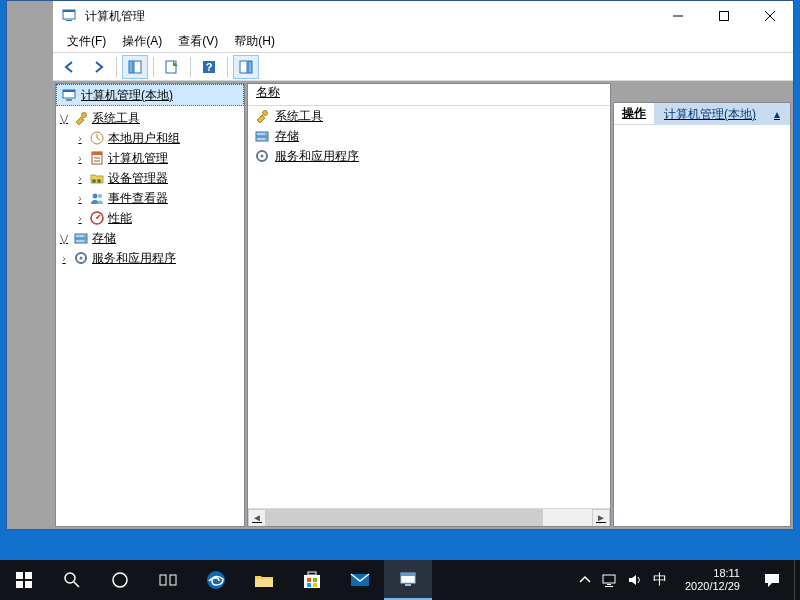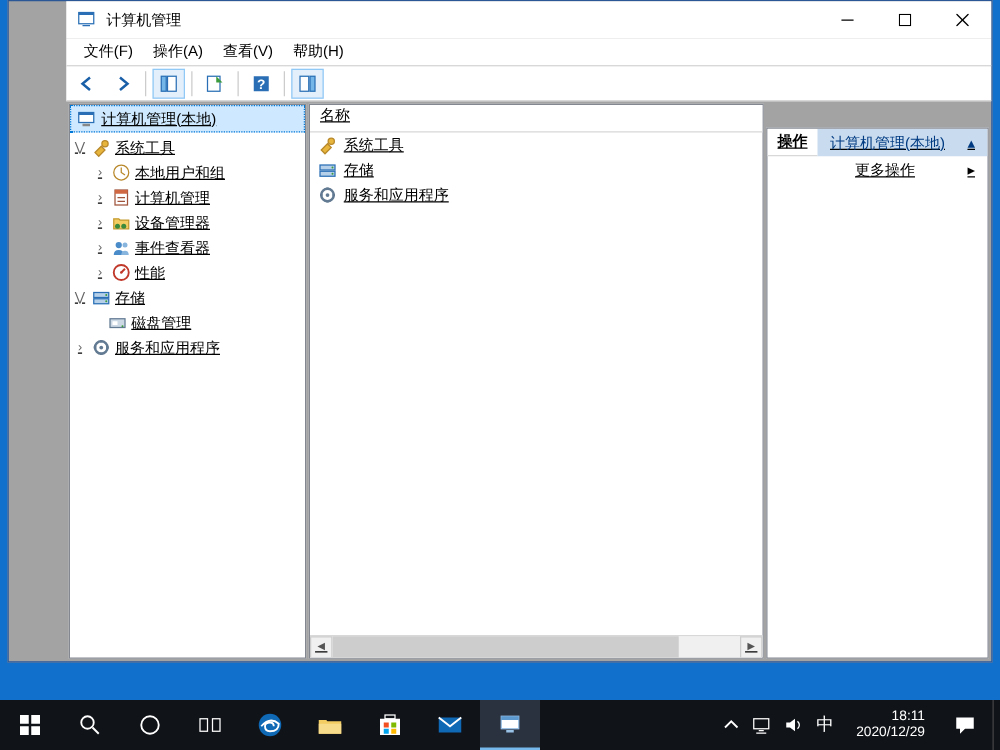--- a/index.html
+++ b/index.html
@@ -224,30 +224,20 @@
           <span class="tico">
               <svg width="16" height="16">
                 <rect x="2" y="4" width="12" height="4" fill="#b5d0e8" stroke="#2a6fb5"></rect>
                 <rect x="2" y="9" width="12" height="4" fill="#b5d0e8" stroke="#2a6fb5"></rect>
                 <circle cx="12" cy="6" r="0.8" fill="#3c9b3c"></circle>
                 <circle cx="12" cy="11" r="0.8" fill="#3c9b3c"></circle>
               </svg>
             </span>
           <span>存储</span>
         </div>
-        <div class="trow" style="padding-left:30px">
-          <span class="tico">
-              <svg width="16" height="16">
-                <rect x="2" y="5" width="12" height="7" fill="#ccd8e4" stroke="#627a92"></rect>
-                <rect x="4" y="7" width="4" height="3" fill="#fff"></rect>
-                <circle cx="12" cy="11" r="0.8" fill="#3c9b3c"></circle>
-              </svg>
-            </span>
-          <span>磁盘管理</span>
-        </div>
         <div class="trow" style="padding-left:2px">
           <span class="tw">›</span>
           <span class="tico">
               <svg width="16" height="16">
                 <circle cx="8" cy="8" r="5" fill="none" stroke="#627a92" stroke-width="2"></circle>
                 <circle cx="8" cy="8" r="1.5" fill="#627a92"></circle>
                 <path d="M8 2 L8 4 M8 12 L8 14 M2 8 L4 8 M12 8 L14 8" stroke="#627a92" stroke-width="2"></path>
               </svg>
             </span>
           <span>服务和应用程序</span>
@@ -299,24 +289,20 @@
         <div class="arr">►</div>
       </div>
     </div>
 
     <div class="pane pane-actions">
       <div class="actions-hdr">操作</div>
       <div class="actions-body">
         <div class="actrow title">
           <span>计算机管理(本地)</span>
           <span>▴</span>
-        </div>
-        <div class="actrow item">
-          <span>更多操作</span>
-          <span>▸</span>
         </div>
       </div>
     </div>
   </div>
 </div>
 
 <div class="taskbar">
   <div class="tleft">
     <div class="tbtn2">
         <svg width="16" height="16">

